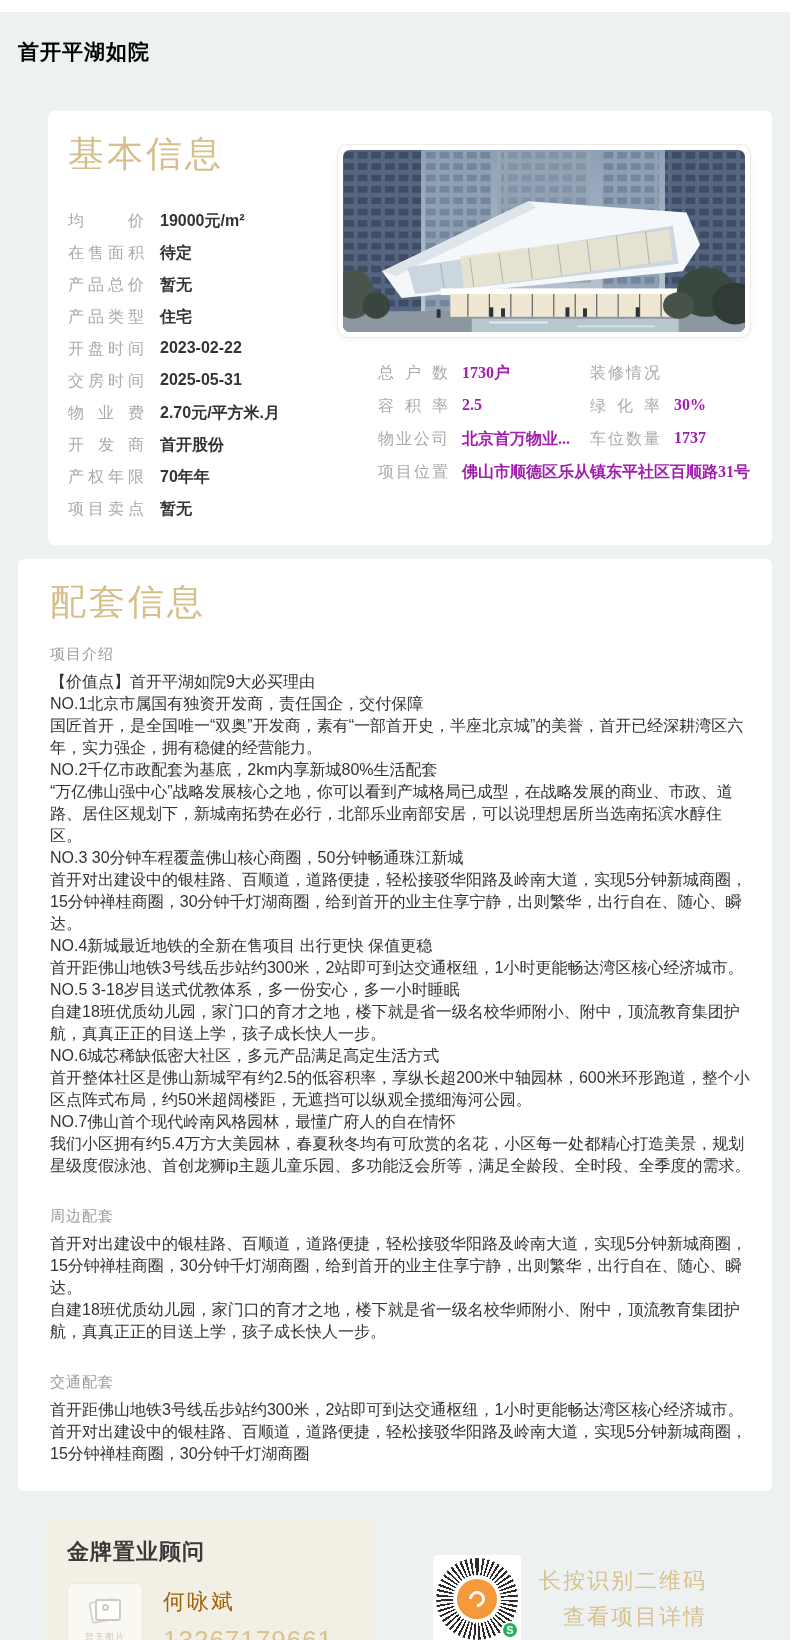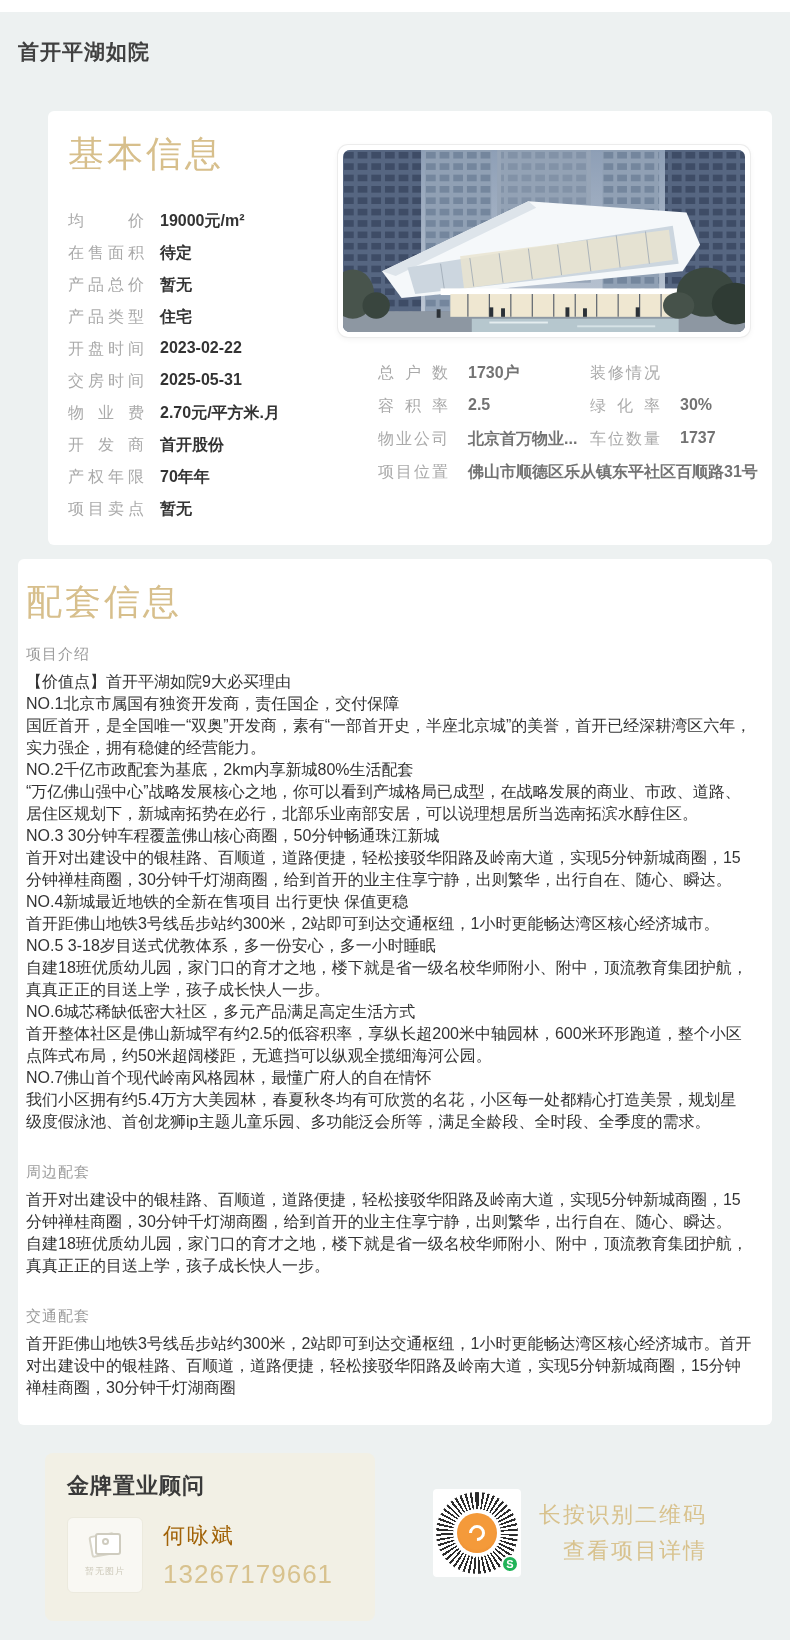--- a/index.html
+++ b/index.html
@@ -1,43 +1,43 @@
 <!DOCTYPE html>
 <html><head>
 <meta charset="utf-8">
 <style>
   * { margin:0; padding:0; box-sizing:border-box; }
   html,body { width:810px; height:1640px; background:#ffffff; overflow:hidden;
               font-family:"Liberation Sans","DejaVu Sans",sans-serif; }
   .canvas { position:absolute; top:12px; left:0; width:790px; height:1628px; background:#edf1f1; }
 
-  .page-title { padding:26px 12px 0 18px; font-size:21px; font-weight:700; color:#404040; letter-spacing:1px; }
+  .page-title { padding:26px 12px 0 18px; font-size:21px; font-weight:700; color:#000000; letter-spacing:1px; }
 
   .card { margin:0 18px; background:#fff; border-radius:6px; }
   .card1 { margin-top:45px; position:relative; padding:22px 20px 14px 20px; min-height:412px;margin-left:48px; }
-  .card2 { margin-top:14px; padding:22px 20px 26px 8px; }
+  .card2 { margin-top:14px; padding:22px 20px 26px 32px; }
 
   .section-title { font-size:36px; color:#d7bf8c; letter-spacing:3px; font-weight:400; line-height:42px; }
 
   .fields-left { margin-top:36px; width:300px; }
   .frow { height:22px; margin-bottom:10px; font-size:16px; white-space:nowrap; }
   .flabel { display:inline-block; width:76px; text-align:justify; text-align-last:justify; color:#aaaaaa; vertical-align:top; }
   .fvalue { color:#333; font-weight:600; margin-left:16px; }
 
   .photo-frame { position:absolute; top:34px; right:22px; width:412px; height:192px;
                  background:#fff; border-radius:10px; box-shadow:0 0 0 1px #ececec, 0 2px 6px rgba(0,0,0,.06);
                  padding:5px; }
   .photo-frame svg { width:100%; height:100%; border-radius:7px; display:block; }
 
   .fields-right { position:absolute; left:330px; top:252px; width:400px; }
   .rrow { display:flex; height:22px; margin-bottom:11px; font-size:16px; white-space:nowrap; }
-  .rpair { display:flex;gap:6px; }
+  .rpair { display:flex; }
   .rpair.p1 { width:212px; }
   .rlabel { display:inline-block; width:70px; text-align:justify; text-align-last:justify; color:#aaaaaa; }
-  .rvalue { color:#737373; font-weight:600; margin-left:14px; }
+  .rvalue { color:#a21caf; font-weight:600; margin-left:14px;font-family:Liberation Serif, serif; }
   .rvalue.addr { white-space:normal; }
 
   .sub-title { margin-top:22px; font-size:15px; color:#9c9c9c; letter-spacing:1px; }
   .para { margin-top:7px; font-size:16px; line-height:22px; color:#333; white-space:pre-line; }
   .block-gap { margin-top:30px;font-family:Liberation Serif, serif; }
 
   .footer { position:relative; height:210px; margin-top:26px; }
   .consultant-card { position:absolute; left:45px; top:2px; width:330px; height:168px;
                      background:#f2f0e5; border-radius:8px; padding:18px 22px; }
   .consultant-title { font-size:22px; font-weight:700; color:#3a3a3a; letter-spacing:1px; }

